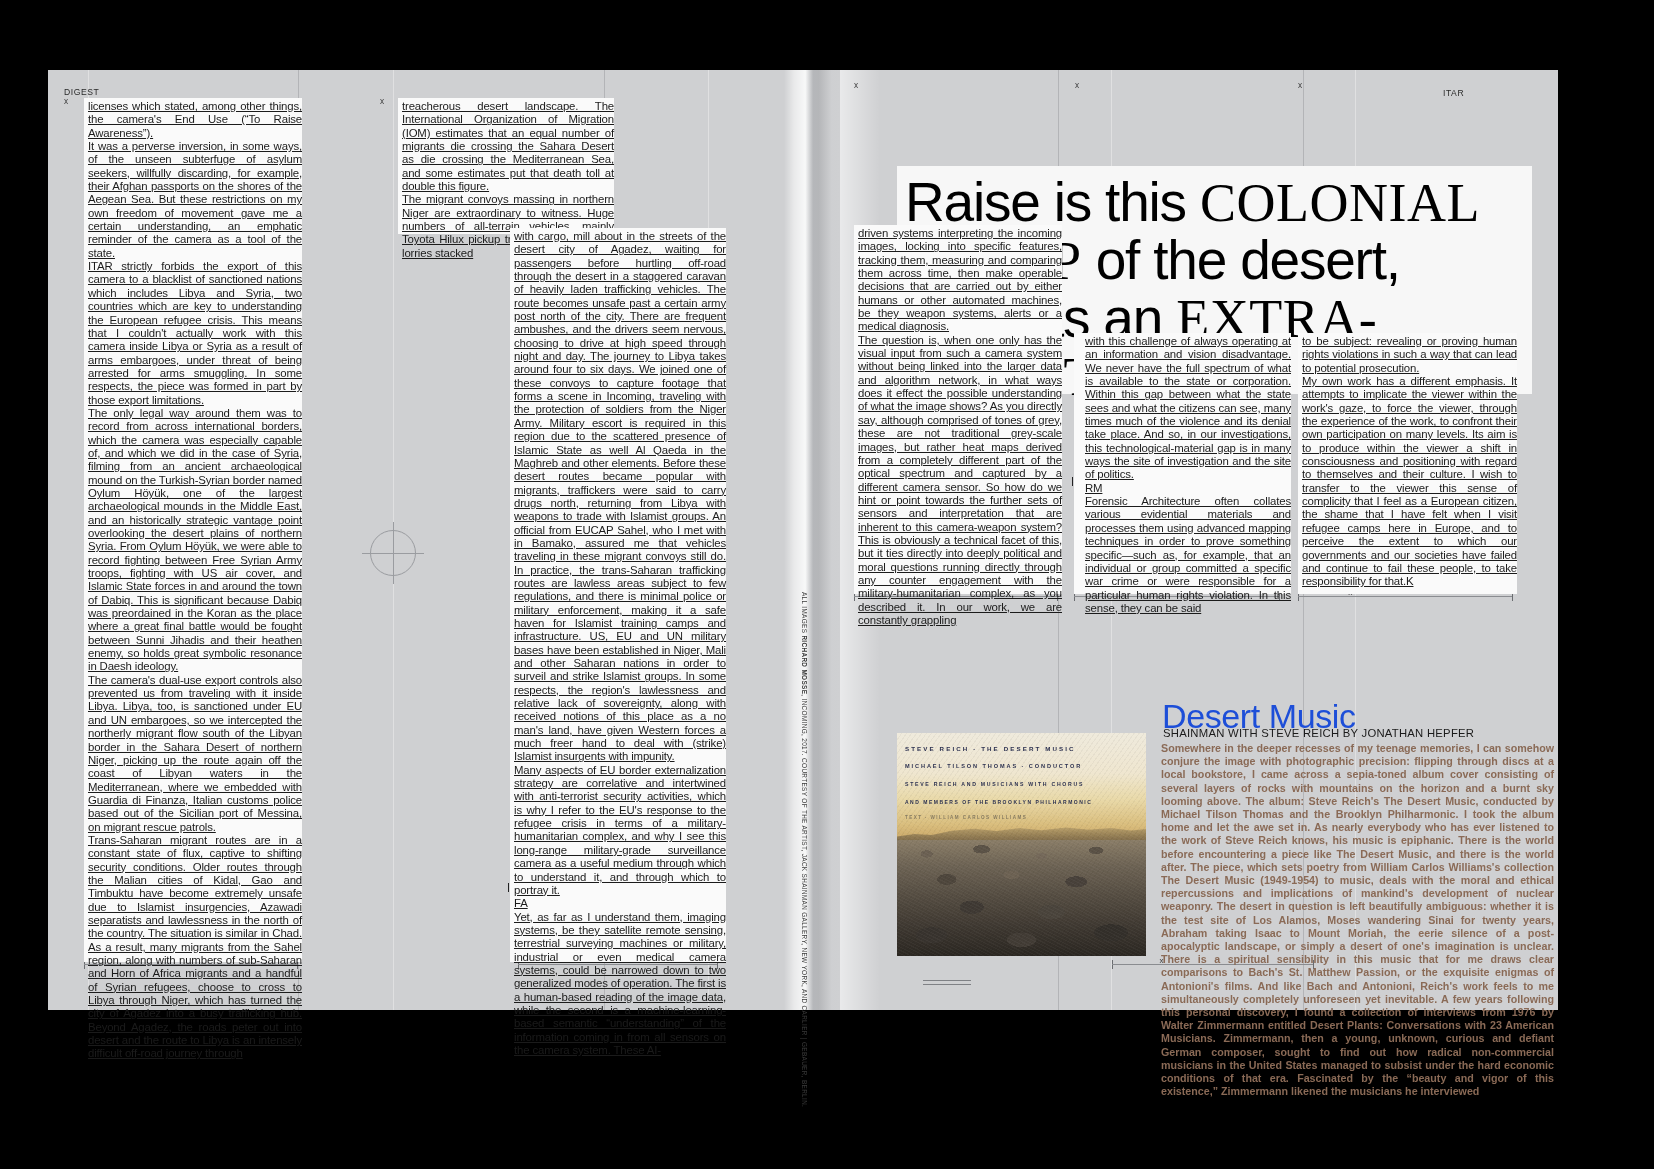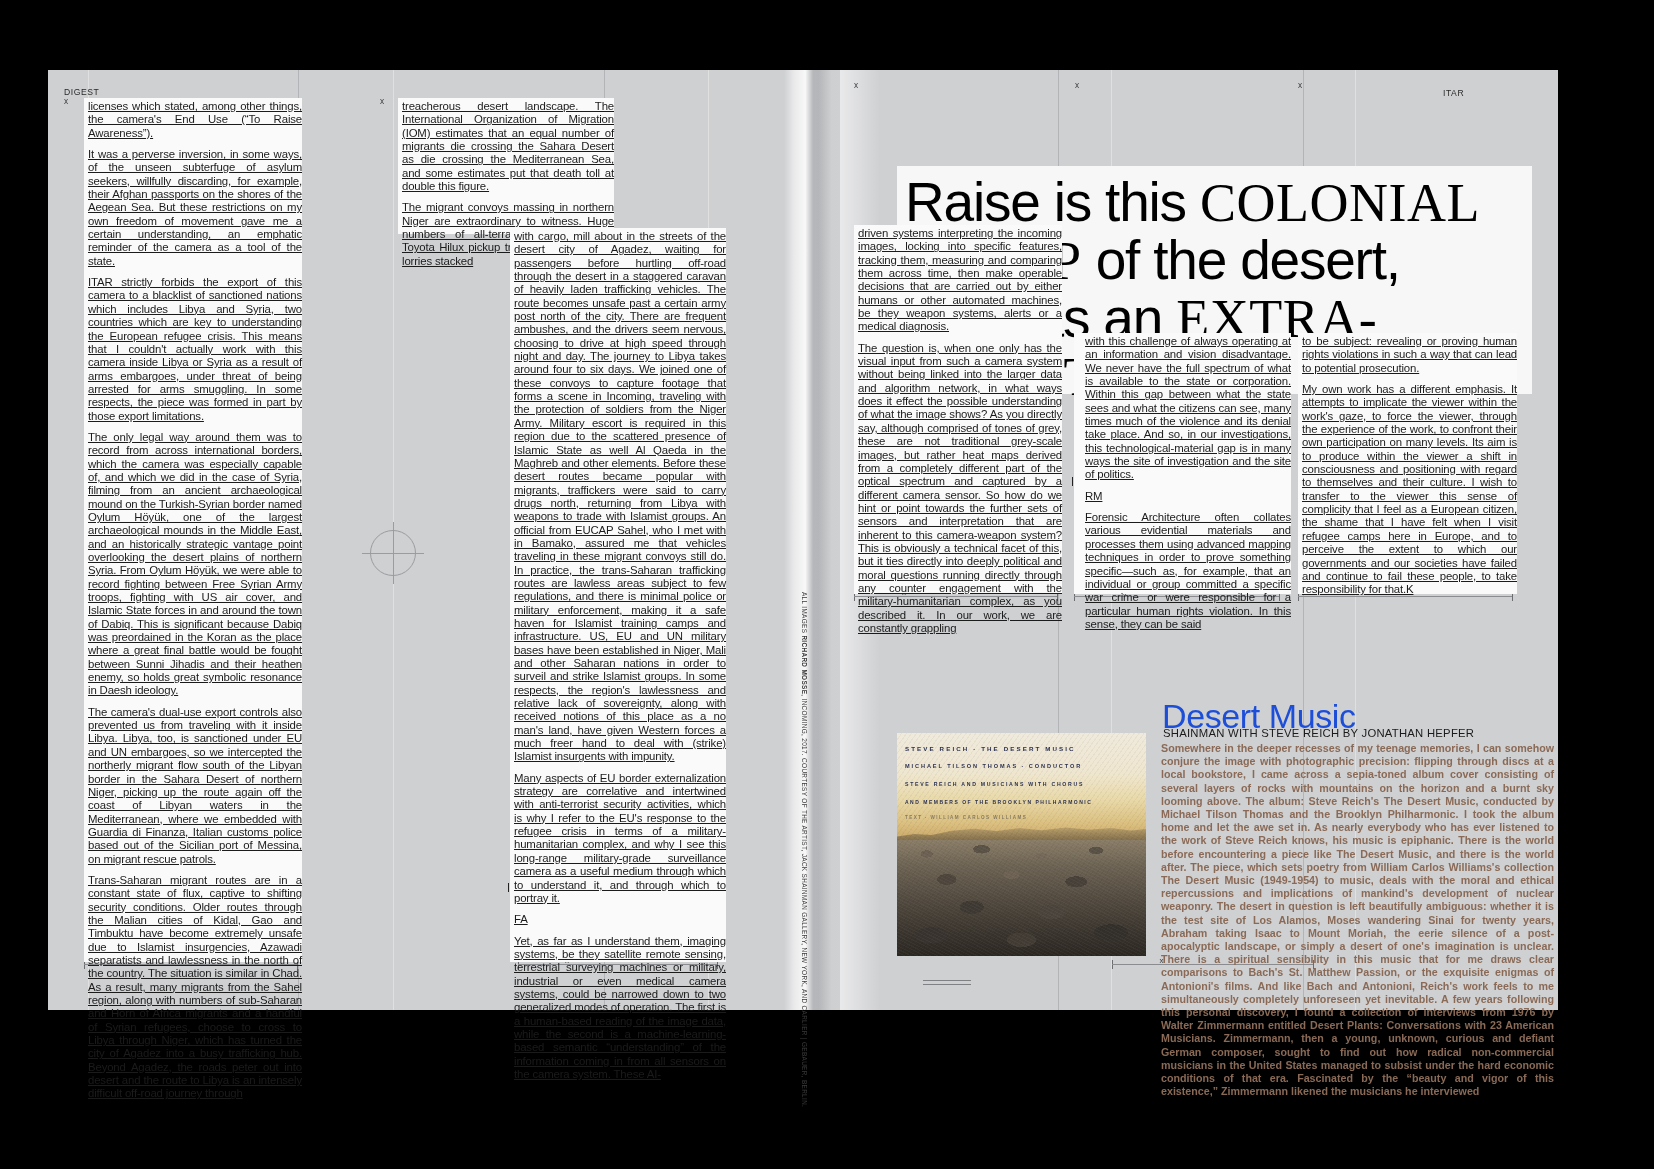--- a/index.html
+++ b/index.html
@@ -31,21 +31,21 @@
   #rightglow{position:absolute;left:792px;top:0;width:40px;height:940px;
       background:linear-gradient(to right,rgba(255,255,255,.55),rgba(255,255,255,0));}
 
   
   .block{position:absolute;background:#fafafa;
          box-shadow:0 0 0 0 rgba(0,0,0,0);}
   .col{font-size:11.4px;line-height:13.35px;color:#1b1b1b;
        text-align:justify;-webkit-hyphens:none;hyphens:none;
        letter-spacing:-0.15px;}
   .col p{margin:0;text-decoration:underline;}
-  .col p+p{margin-top:8px;}
+  .col p+p{margin-top:0px;}
   .spbar{position:absolute;width:1px;height:9px;background:#222;}
 
   
   .runhead{position:absolute;font-size:8.6px;letter-spacing:.55px;color:#2a2a2a;}
   .xmark{position:absolute;font-size:8.2px;color:#3a3a3a;}
 
   
   .dimbar{position:absolute;height:9px;}
   .dimbar::before,.dimbar::after{content:"";position:absolute;top:0;width:1px;height:9px;background:#6a6c70;}
   .dimbar::before{left:0;}

